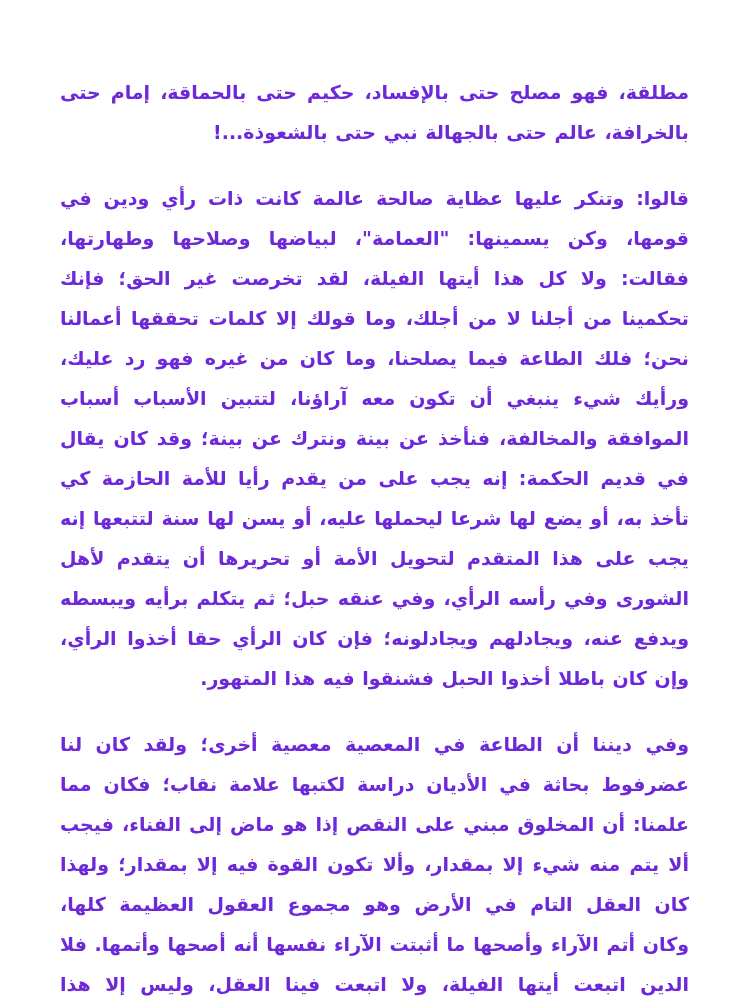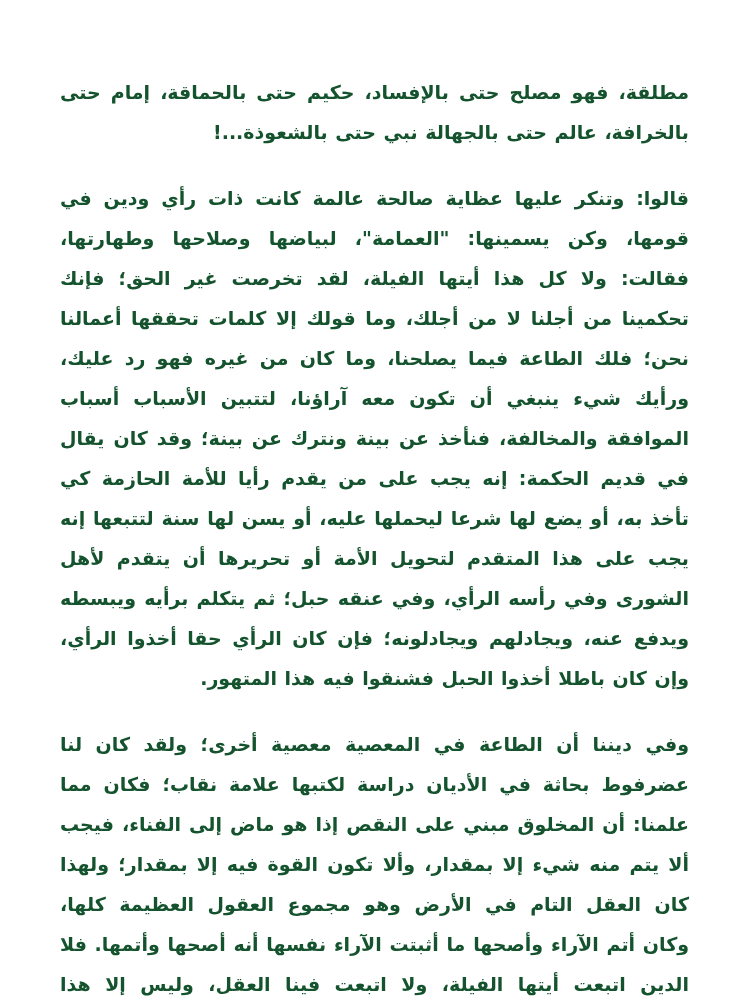--- a/index.html
+++ b/index.html
@@ -16,21 +16,21 @@
       background: #ffffff;
       padding: 72px 60px 0 60px;
       direction: rtl;
       overflow: hidden;
     }
     .para {
       font-family: "DejaVu Sans", sans-serif;
       font-weight: 700;
       font-size: 19px;
       line-height: 40px;
-      color: #14532d;
+      color: #6d28d9;
       text-align: justify;
       text-justify: inter-word;
       margin: 0 0 26px 0;
       word-spacing: 1px;
     }
     .para:last-child {
       margin-bottom: 0;
     }
   </style>
 </head>

